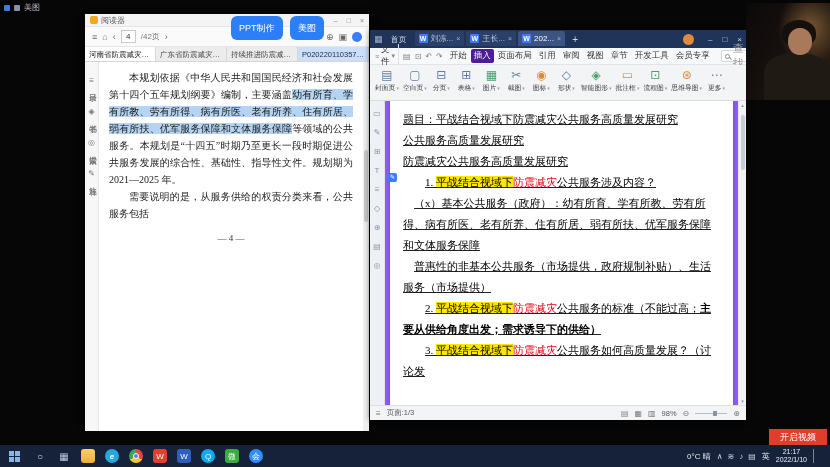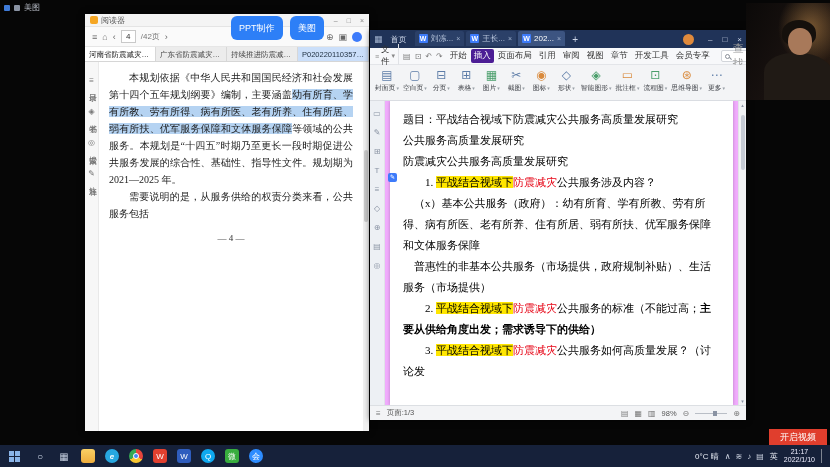--- a/index.html
+++ b/index.html
@@ -91,21 +91,21 @@
   .rb-icon.s-c1 { color:#5e7da8; }
   .rb-icon.s-c2 { color:#4a9e6b; }
   .rb-icon.s-c3 { color:#d98a3c; }
   .rb-label { font-size:6.8px; color:#3c3f45; white-space:nowrap; }
   .rb-label::after { content:"▾"; font-size:5px; color:#9aa0a8; margin-left:1px; }
 
   .wps-content { flex:1; display:flex; min-height:0; }
   .wps-rail { width:15px; background:#edf0f4; border-right:1px solid #e0e3e8; display:flex;
               flex-direction:column; align-items:center; padding-top:8px; gap:10px; font-size:8px;
               color:#8a93a3; flex:none; }
-  .wps-canvas { flex:1; background:#f0abfc; padding:0 5px; overflow:hidden; }
+  .wps-canvas { flex:1; background:#8b5cf6; padding:0 5px; overflow:hidden;text-decoration:underline; }
   .wps-page { position:relative; background:#fff; height:100%; box-shadow:0 0 3px rgba(0,0,0,.25);
               padding:8px 13px; font-family:"Liberation Serif","DejaVu Serif",serif; font-size:11px;
               line-height:21px; color:#000; }
   .wps-page p { margin:0; }
   .w-item { text-indent:2em; }
   .w-para { text-indent:1em; }
   .hl { background:#ffe600; }
   .red { color:#e60012; }
   .edit-marker { position:absolute; left:-2px; top:72px; width:9px; height:9px; background:#3d7bfa;
                  border-radius:2px; color:#fff; font-size:6px; line-height:9px; text-align:center; }
@@ -149,21 +149,21 @@
   .s-plain .badge { background:transparent; color:#c9d3e3; font-size:10px; }
   .s-folder .badge { background:linear-gradient(#f9d065,#eead3d); }
   .s-edge .badge { background:#27a7e0; border-radius:50%; font-style:italic; font-weight:bold; }
   .s-chrome .badge { background:conic-gradient(#e8453c 0 120deg, #f7c631 0 240deg, #34a853 0); border-radius:50%; color:transparent; }
   .s-chrome .badge::after { content:""; position:absolute; inset:4px; background:#4285f4; border:1px solid #fff; border-radius:50%; }
   .s-wps .badge { background:#e2402f; }
   .s-word .badge { background:#2f5dbe; }
   .s-qq .badge { background:#0ea9f0; border-radius:50%; }
   .s-wechat .badge { background:#38ad3e; }
   .s-meeting .badge { background:#2d8cff; border-radius:50%; }
-  .tray { margin-left:auto; display:flex; align-items:center; gap:6px; padding-right:4px; color:#e8ecf4; font-size:8px;justify-content:flex-end; }
+  .tray { margin-left:auto; display:flex; align-items:center; gap:6px; padding-right:12px; color:#e8ecf4; font-size:8px;justify-content:flex-end; }
   .tray-icons { display:flex; align-items:center; gap:5px; }
   .tray-ic { color:#d4dbe8; font-size:8px; }
   .clock { text-align:center; font-size:7px; line-height:8px; color:#eef; }
   .tray-notif { width:5px; height:14px; border-left:1px solid rgba(255,255,255,.45); }
 </style>
 </head>
 <body>
 
 <div class="screen">
 

